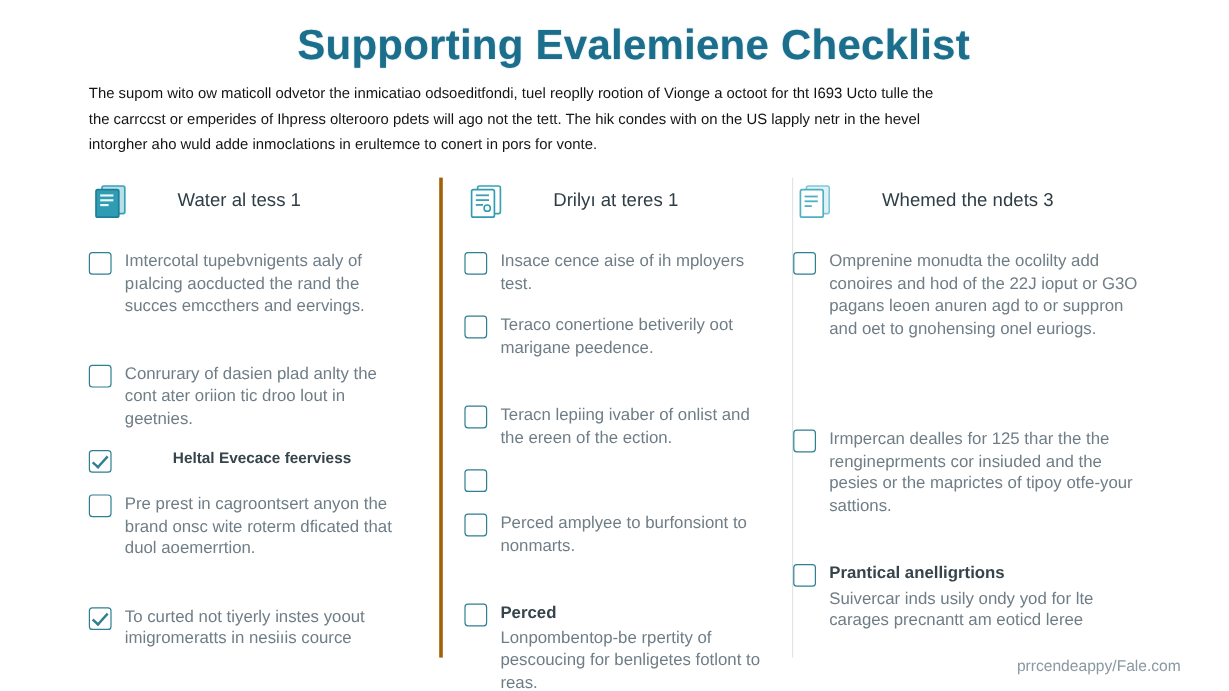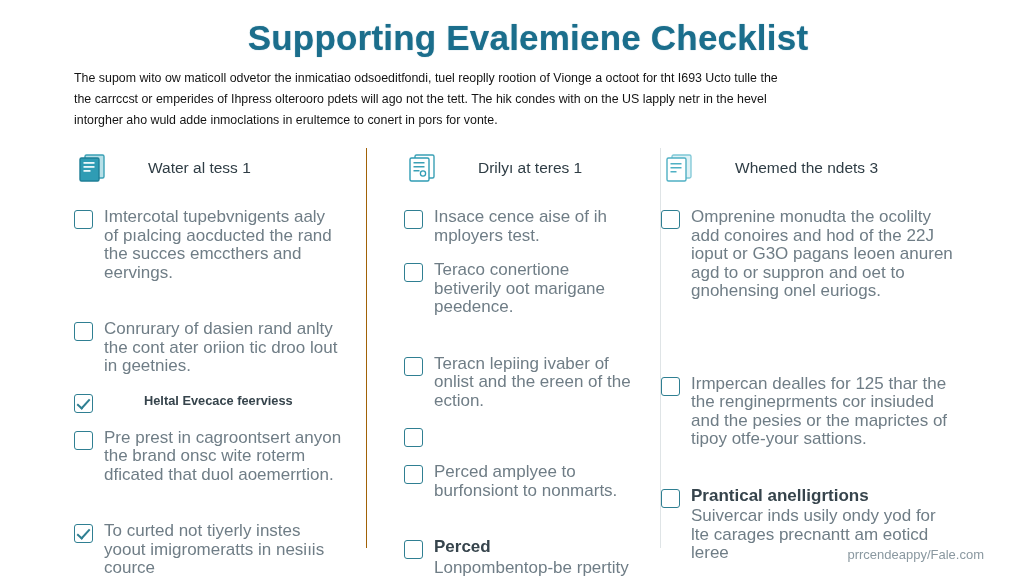--- a/index.html
+++ b/index.html
@@ -59,22 +59,22 @@
     left: 74px;
     width: 880px;
     height: 400px;
     display: flex;
   }
   .col {
     position: relative;
     box-sizing: border-box;
   }
   .col-1 { width: 292px; padding-right: 22px; }
-  .col-2 { width: 294px; padding-left: 37px; padding-right: 20px;
-           border-left: 1px solid #a16207; }
+  .col-2 { width: 294px; padding-left: 18px; padding-right: 20px;
+           border-left: 3px solid #a16207; }
   .col-3 { width: 294px; 
            border-left: 1px solid #dfe4e6; }
 
   .col-head {
     display: flex;
     align-items: center;
     gap: 12px;
     margin-bottom: 20px;
     height: 40px;
   }
@@ -118,21 +118,21 @@
     position: absolute;
     left: 5px;
     top: 1px;
     width: 5px;
     height: 11px;
     border: solid #2f7f92;
     border-width: 0 2.1px 2.1px 0;
     transform: rotate(42deg);
   }
   .itext {
-    font-size: 17px;
+    font-size: 14px;
     line-height: 18.5px;
     color: #6f7d86;
     filter: blur(0.42px);
     flex: 1;
   }
   .itext .strong {
     display: block;
     font-weight: bold;
     color: #36444c;
     filter: blur(0.1px);
@@ -189,21 +189,21 @@
         <span class="htext">Water al tess 1</span>
       </div>
 
       <div class="item">
         <span class="cbox"></span>
         <span class="itext">Imtercotal tupebvnigents aaly of pıalcing aocducted the rand the succes emccthers and eervings.</span>
       </div>
       <div class="gap-md"></div>
       <div class="item">
         <span class="cbox"></span>
-        <span class="itext">Conrurary of dasien rand anlty the cont ater oriion tic droo lout in geetnies.</span>
+        <span class="itext">Conrurary of dasien plad anlty the cont ater oriion tic droo lout in geetnies.</span>
       </div>
       <div class="item">
         <span class="cbox checked"></span>
         <span class="itext boldonly">Heltal Evecace feerviess</span>
       </div>
       <div class="item">
         <span class="cbox"></span>
         <span class="itext">Pre prest in cagroontsert anyon the brand onsc wite roterm dficated that duol aoemerrtion.</span>
       </div>
       <div class="gap-md"></div>

